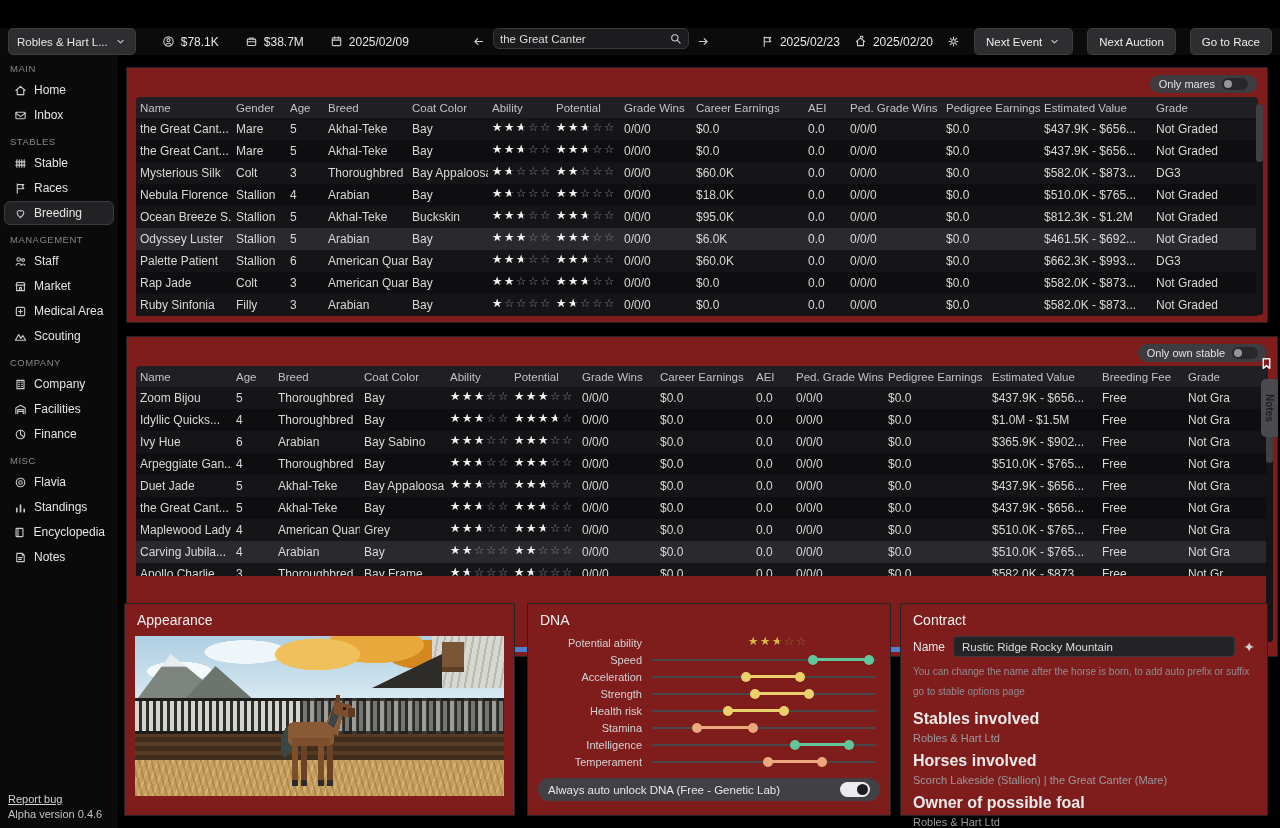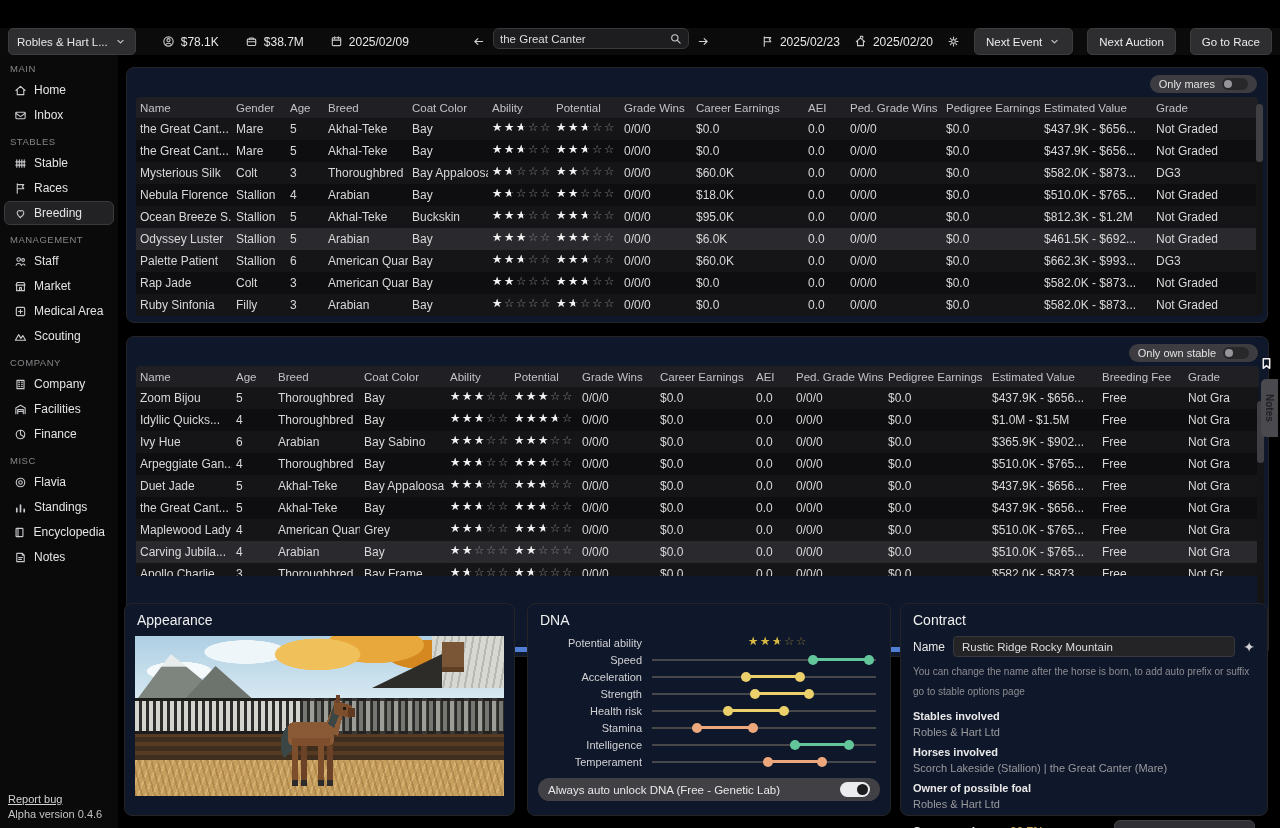--- a/index.html
+++ b/index.html
@@ -23,23 +23,23 @@
   
   #sidebar{position:absolute;left:0;top:55px;width:118px;bottom:0;background:#0a0a0b}
   .nav-sec-label{font-size:9.5px;color:#86868a;letter-spacing:.5px;padding:8px 10px 3px}
   .nav-item{display:flex;align-items:center;gap:7px;padding:4px 8px;margin:1px 4px;font-size:12px;color:#e4e4e4;border-radius:6px;border:1px solid transparent;cursor:pointer}
   .nav-item.active{background:#222225;border-color:#3b3b3f}
   .nav-item .icn{width:14px}
   #sidebar-footer{position:absolute;left:8px;bottom:6px;font-size:11px;line-height:15px}
   #report-bug{color:#d2d2d2;text-decoration:underline}
   #version{color:#c4c4c4}
   
-  .panel{position:absolute;background:#0f172a;border:1px solid #242427;border-radius:8px}
+  .panel{position:absolute;background:#7f1d1d;border:1px solid #242427;border-radius:1px}
   #panel-mares{left:126px;right:12px;top:67px;height:256px}
-  #panel-stallions{left:126px;right:11px;top:336px;height:321px}
+  #panel-stallions{left:126px;right:2px;top:336px;height:321px}
   #panel-appearance{left:124px;top:603px;width:391px;height:213px}
   #panel-dna{left:527px;top:603px;width:364px;height:213px}
   #panel-contract{left:900px;top:603px;right:12px;height:213px}
   .panel-toggle-row{display:flex;justify-content:flex-end;padding:7px 10px 4px}
   .opt-toggle{display:flex;align-items:center;gap:7px;background:#3d3d41;border-radius:12px;padding:3px 9px;font-size:11px;color:#e2e2e2;cursor:pointer}
   .sw-off{width:26px;height:12px;border-radius:7px;background:#28282b;position:relative}
   .sw-off .knob{position:absolute;left:2px;top:2px;width:8px;height:8px;border-radius:50%;background:#96969a}
   
   .tablewrap{margin:0 9px;overflow:hidden;position:relative}
   #tablewrap-mares{height:219px}
@@ -102,21 +102,21 @@
   .dna-toggle-bar{display:flex;justify-content:space-between;align-items:center;background:#414145;border-radius:13px;margin:8px 10px 0;padding:4px 10px;font-size:11.5px;color:#e8e8e8}
   .sw-on{width:30px;height:15px;border-radius:8px;background:#ececef;position:relative}
   .sw-on .knob{position:absolute;right:2px;top:2px;width:11px;height:11px;border-radius:50%;background:#1c1c1e}
   
   .contract-body{padding:0 12px}
   .name-row{display:flex;align-items:center;gap:8px;margin-top:2px}
   .name-row .lbl{font-size:12px;color:#e8e8e8}
   .name-input{flex:1;background:#242427;border:1px solid #39393d;border-radius:4px;height:21px;padding:0 8px;color:#dcdcdc;font-size:11.5px;font-family:"Liberation Sans",sans-serif;outline:0}
   .sparkle{color:#d2d2d4;font-size:14px}
   .contract-note{font-size:10px;color:#8d8d91;line-height:20px;margin-top:5px}
-  .c-h{font-size:11px;color:#e9e9e9;font-weight:bold;margin-top:8px}
+  .c-h{font-size:16px;color:#e9e9e9;font-weight:bold;margin-top:8px}
   .c-v{font-size:11px;color:#9a9a9e;margin-top:4px}
   .success-row{display:flex;justify-content:space-between;align-items:center;margin-top:10px}
   .success-lbl{font-size:12px;font-weight:bold;color:#e9e9e9}
   .success-val{color:#cda845;font-weight:bold}
   .foal-btn{background:#303034;border:1px solid #414145;border-radius:6px;padding:5px 12px;font-size:11.5px;color:#ececec}
   
   #notes-rail{position:absolute;right:2px;top:356px;display:flex;flex-direction:column;align-items:flex-end;gap:8px}
   #bookmark-btn{color:#f0f0f0;margin-right:4px}
   #bookmark-btn svg{width:15px;height:15px;stroke:currentColor;fill:none;stroke-width:1.4}
   #notes-tab{width:17px;height:58px;background:#4a4a4e;border-radius:5px 0 0 5px;display:flex;align-items:center;justify-content:center}

